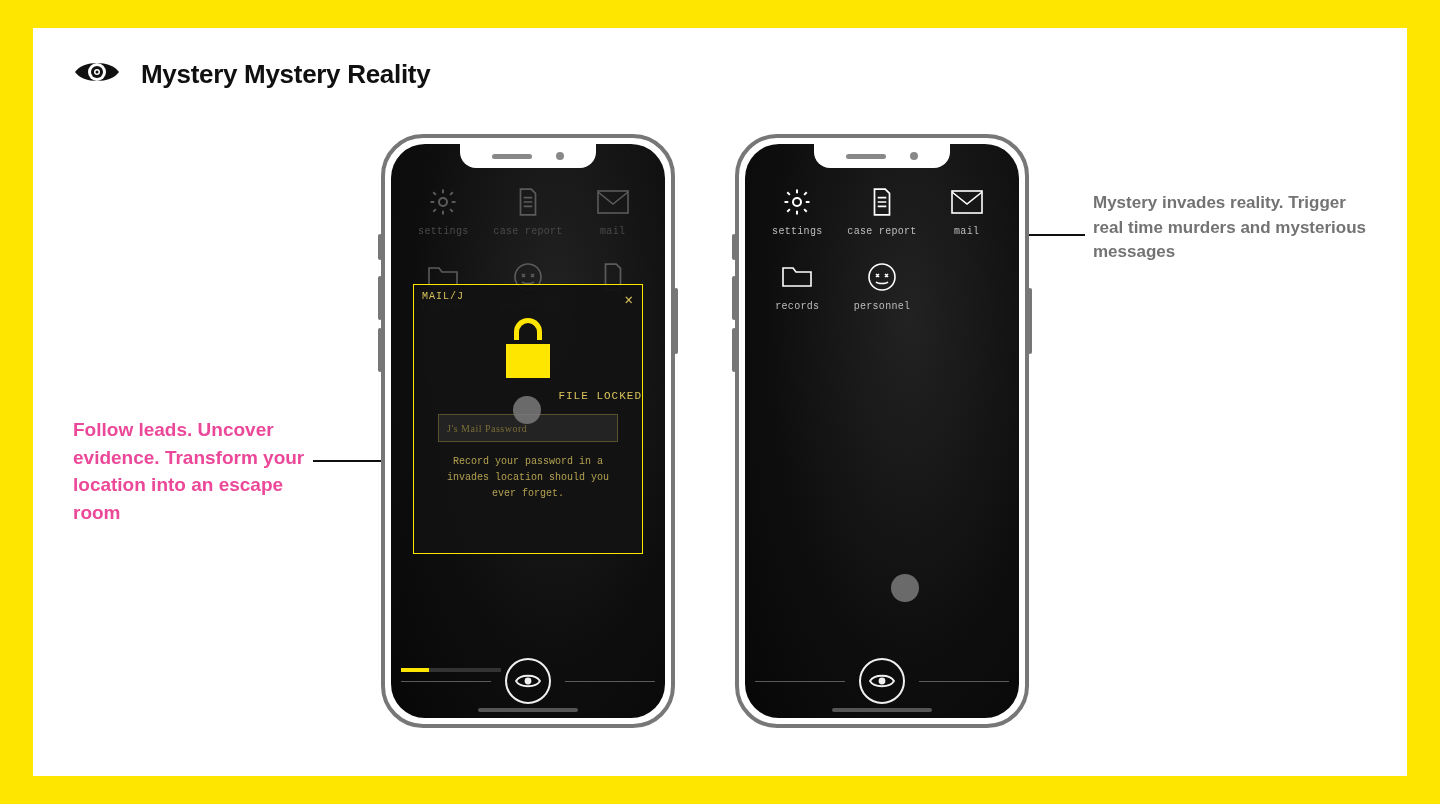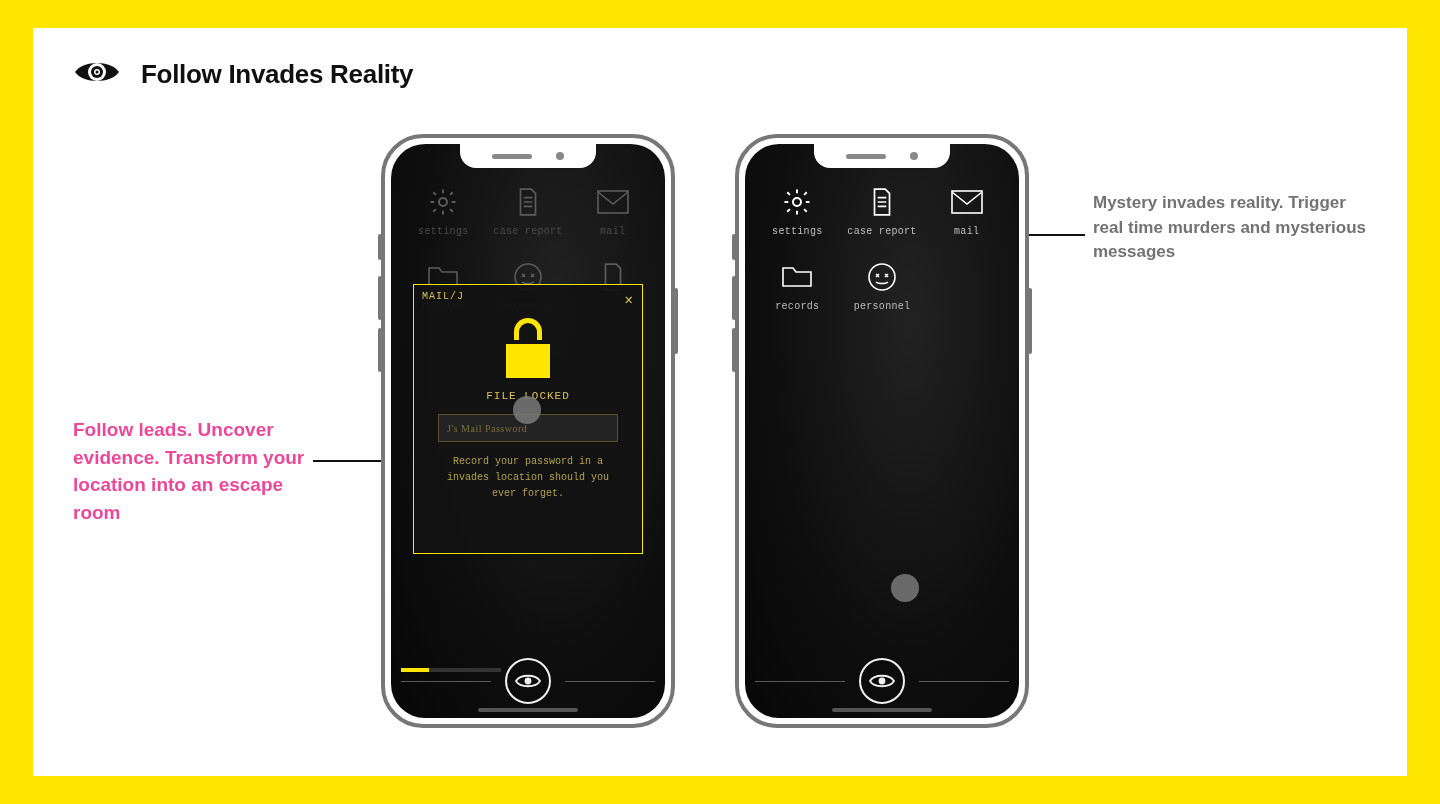--- a/index.html
+++ b/index.html
@@ -128,21 +128,21 @@
   <div class="header">
     <span>
       <svg width="48" height="28" viewBox="0 0 48 28">
         <path d="M2 14 C10 2 38 2 46 14 C38 26 10 26 2 14 Z" fill="#111"></path>
         <circle cx="24" cy="14" r="9" fill="#fff"></circle>
         <circle cx="24" cy="14" r="6" fill="#111"></circle>
         <circle cx="24" cy="14" r="3" fill="#fff"></circle>
         <circle cx="24" cy="14" r="1.5" fill="#111"></circle>
       </svg>
     </span>
-    <div class="header-title">Follow Invades Reality</div>
+    <div class="header-title">Mystery Mystery Reality</div>
   </div>
 
   <div class="left-caption">Follow leads. Uncover evidence. Transform your location into an escape room</div>
   <div class="right-caption">Mystery invades reality. Trigger real time murders and mysterious messages</div>
 
   <div class="callout" style="left:280px; top:432px;">
     <div class="line" style="left:0; width:92px;"></div>
     <div class="dot" style="left:86px;"></div>
   </div>
   <div class="callout" style="left:958px; top:206px;">
@@ -221,21 +221,21 @@
 
       <div class="modal">
         <div class="modal-bar">
           <span>MAIL/J</span>
           <span class="modal-close">✕</span>
         </div>
         <div class="lock-wrap">
           <div class="lock-shackle"></div>
           <div class="lock-body"></div>
         </div>
-        <div class="locked-text" style="text-align:center;">FILE LOCKED</div>
+        <div class="locked-text" style="text-align:right;">FILE LOCKED</div>
         <input class="pwd-input" type="text" placeholder="J's Mail Password" style="">
         <div class="hint">Record your password in a invades location should you ever forget.</div>
       </div>
 
       <div class="touch-dot" style="left:122px; top:252px;"></div>
 
       <div class="bottom-nav">
         <div class="progress-bar">
             <div class="fill"></div>
           </div>

